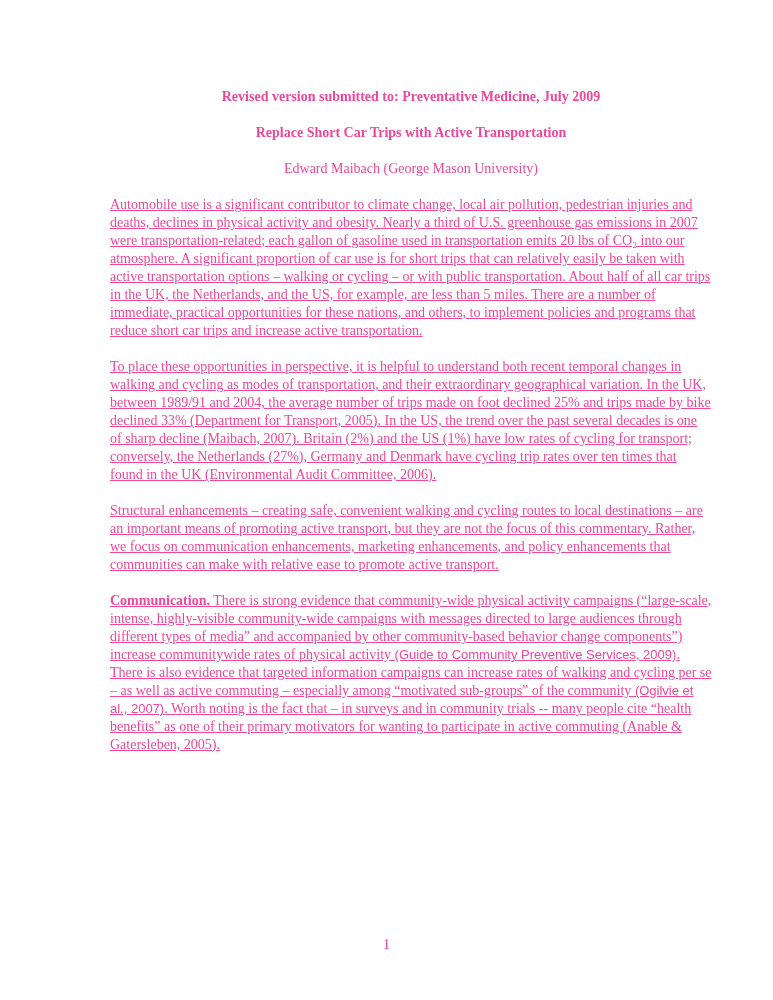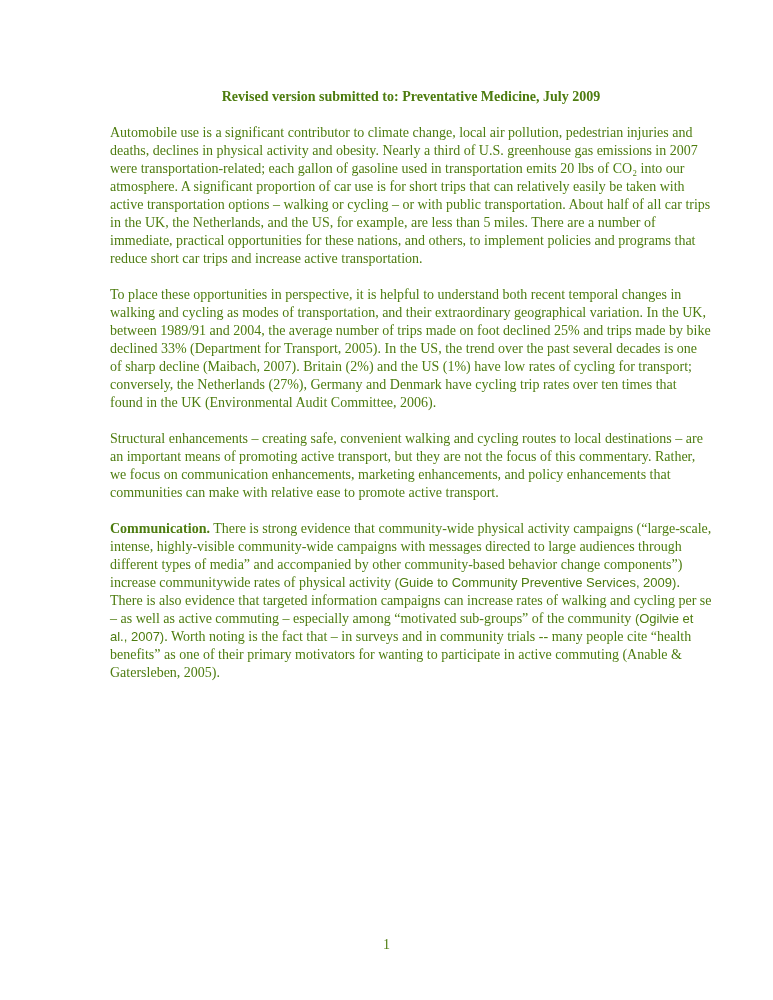--- a/index.html
+++ b/index.html
@@ -6,35 +6,36 @@
     margin: 0;
     padding: 0;
     background: #ffffff;
   }
   .page {
     position: relative;
     width: 773px;
     height: 1000px;
     box-sizing: border-box;
     background: #ffffff;
-    color: #4d7c0f;
+    color: #ec4899;
     font-family: "Liberation Serif", "DejaVu Serif", serif;
     font-size: 14px;
     line-height: 18px;
     padding: 88px 61px 0 110px;
     overflow: hidden;
   }
   .centered { text-align: center; }
   .bold { font-weight: bold; }
   .block { margin: 0 0 18px 0; }
   .title-line { display: block; }
   .author-line { display: block; }
   p.para {
     margin: 0 0 18px 0;
     text-align: left;
+    text-decoration: underline;
   }
   .cite-sans {
     font-family: "Liberation Sans", "DejaVu Sans", sans-serif;
     font-size: 13px;
   }
   .page-number {
     position: absolute;
     bottom: 46px;
     left: 0;
     right: 0;
@@ -42,23 +43,25 @@
   }
 </style>
 </head>
 <body>
 
 <div class="page">
 
   <div class="centered bold block">Revised version submitted to: Preventative Medicine, July 2009</div>
 
   <div class="centered bold block">
+    <span class="title-line">Replace Short Car Trips with Active Transportation</span>
   </div>
 
   <div class="centered block">
+    <span class="author-line">Edward Maibach (George Mason University)</span>
   </div>
 
   <p class="para"><span>Automobile use is a significant contributor to climate change, local air pollution, pedestrian injuries and deaths, declines in physical activity and obesity.  Nearly a third of U.S. greenhouse gas emissions in 2007 were transportation-related; each gallon of gasoline used in transportation emits 20 lbs of CO₂ into our atmosphere. A significant proportion of car use is for short trips that can relatively easily be taken with active transportation options – walking or cycling – or with public transportation. About half of all car trips in the UK, the Netherlands, and the US, for example, are less than 5 miles. There are a number of immediate, practical opportunities for these nations, and others, to implement policies and programs that reduce short car trips and increase active transportation.</span></p>
 
   <p class="para"><span>To place these opportunities in perspective, it is helpful to understand both recent temporal changes in walking and cycling as modes of transportation, and their extraordinary geographical variation. In the UK, between 1989/91 and 2004, the average number of trips made on foot declined 25% and trips made by bike declined 33% (Department for Transport, 2005). In the US, the trend over the past several decades is one of sharp decline (Maibach, 2007). Britain (2%) and the US (1%) have low rates of cycling for transport; conversely, the Netherlands (27%), Germany and Denmark have cycling trip rates over ten times that found in the UK (Environmental Audit Committee, 2006).</span></p>
 
   <p class="para"><span>Structural enhancements – creating safe, convenient walking and cycling routes to local destinations – are an important means of promoting active transport, but they are not the focus of this commentary.  Rather, we focus on communication enhancements, marketing enhancements, and policy enhancements that communities can make with relative ease to promote active transport.</span></p>
 
   <p class="para"><strong>Communication.</strong><span> There is strong evidence that community-wide physical activity campaigns (“large-scale, intense, highly-visible community-wide campaigns with messages directed to large audiences through different types of media” and accompanied by other community-based behavior change components”) increase communitywide rates of physical activity </span><span class="cite-sans">(Guide to Community Preventive Services, 2009)</span><span>. There is also evidence that targeted information campaigns can increase rates of walking and cycling per se – as well as active commuting – especially among “motivated sub-groups” of the community </span><span class="cite-sans">(Ogilvie et al., 2007)</span><span>.  Worth noting is the fact that – in surveys and in community trials -- many people cite “health benefits” as one of their primary motivators for wanting to participate in active commuting (Anable &amp; Gatersleben, 2005).</span></p>
 

